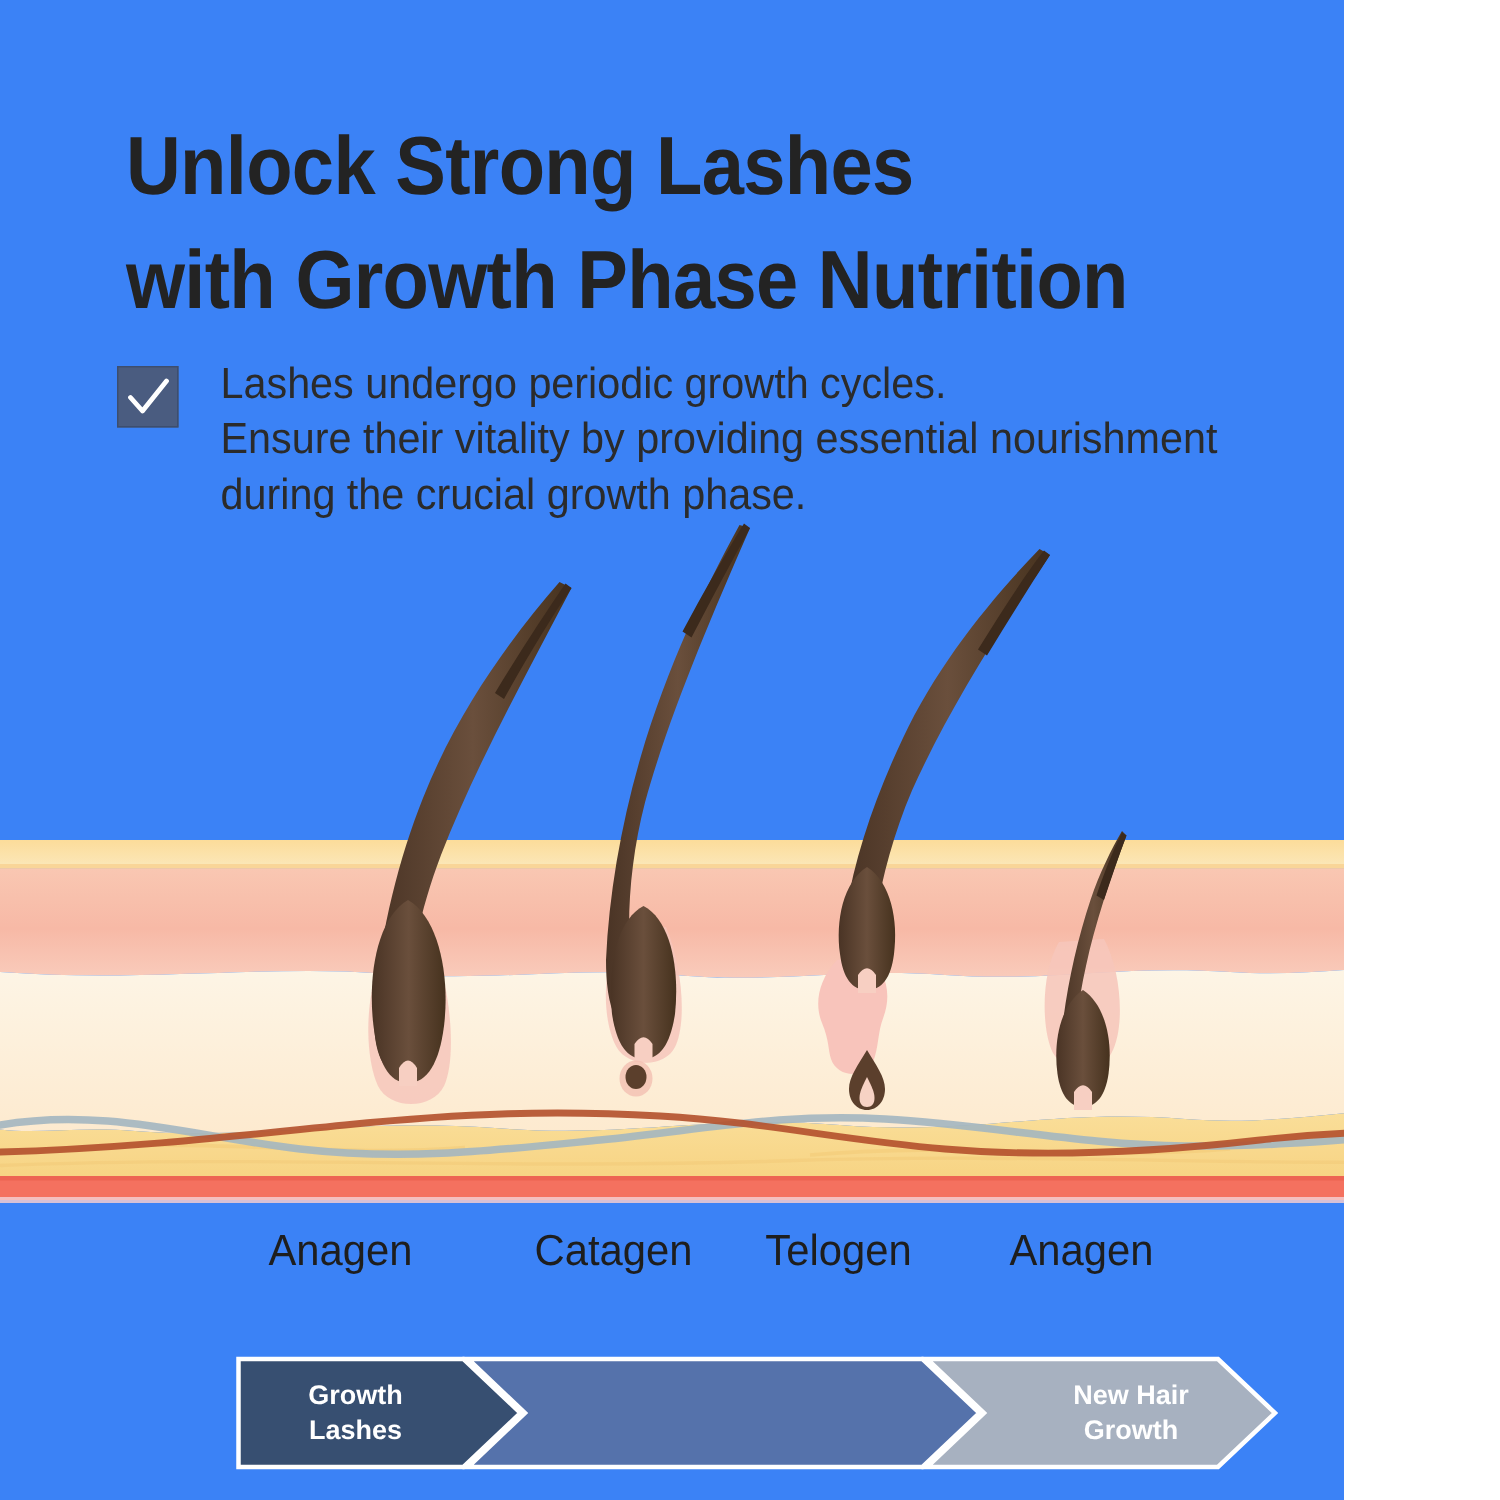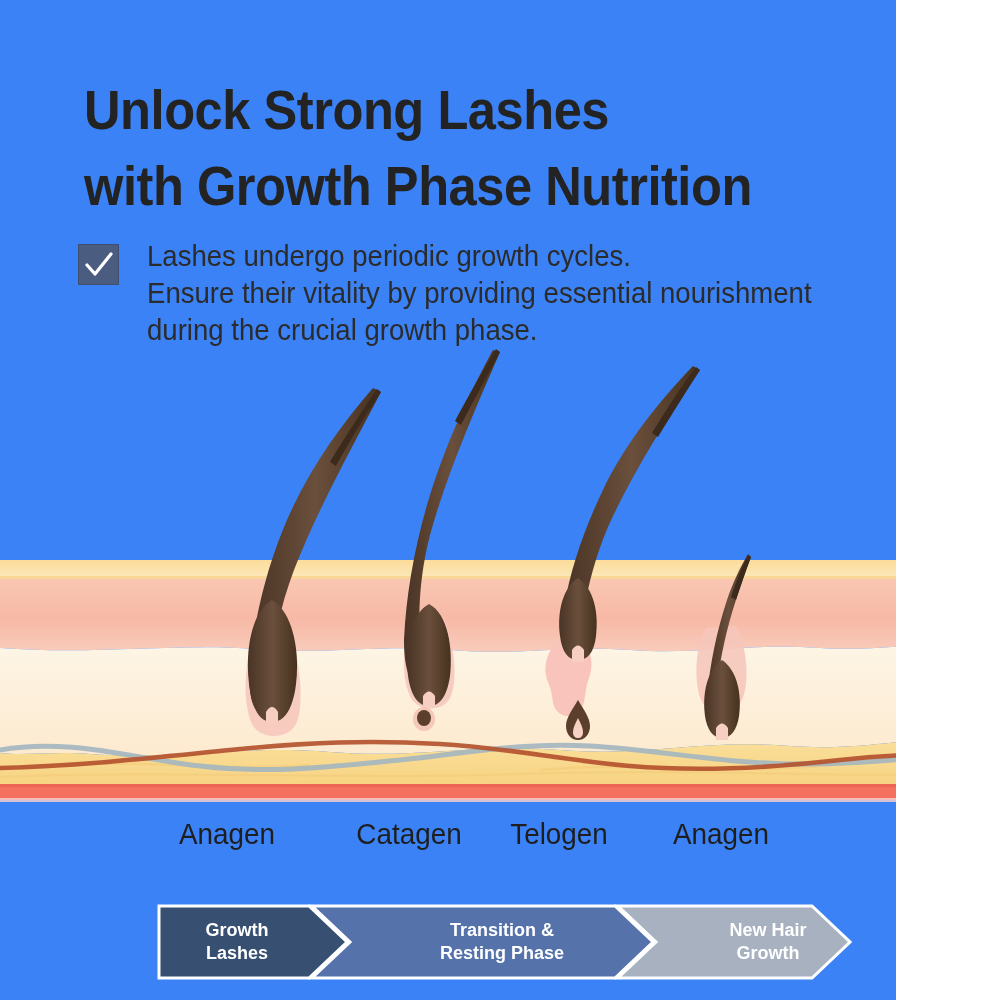--- a/index.html
+++ b/index.html
@@ -349,23 +349,19 @@
 
       <path d="M155,2 L458,2 L496,38 L458,74 L155,74 L193,38 Z" fill="#5572ab" stroke="#ffffff" stroke-width="3"></path>
 
       <path d="M461,2 L655,2 L693,38 L655,74 L461,74 L499,38 Z" fill="#a7b1c0" stroke="#ffffff" stroke-width="3"></path>
     </svg>
 
     <div class="chev-label" style="left:80px">
       <div>Growth</div>
       <div>Lashes</div>
     </div>
-    <div class="chev-label" style="left:345px">
-      <div>Transition &amp;</div>
-      <div>Resting Phase</div>
-    </div>
-    <div class="chev-label" style="left:611px">
+    <div class="chev-label" style="left:597px">
       <div>New Hair</div>
       <div>Growth</div>
     </div>
   </div>
 
 </div>
 
 </body></html>

